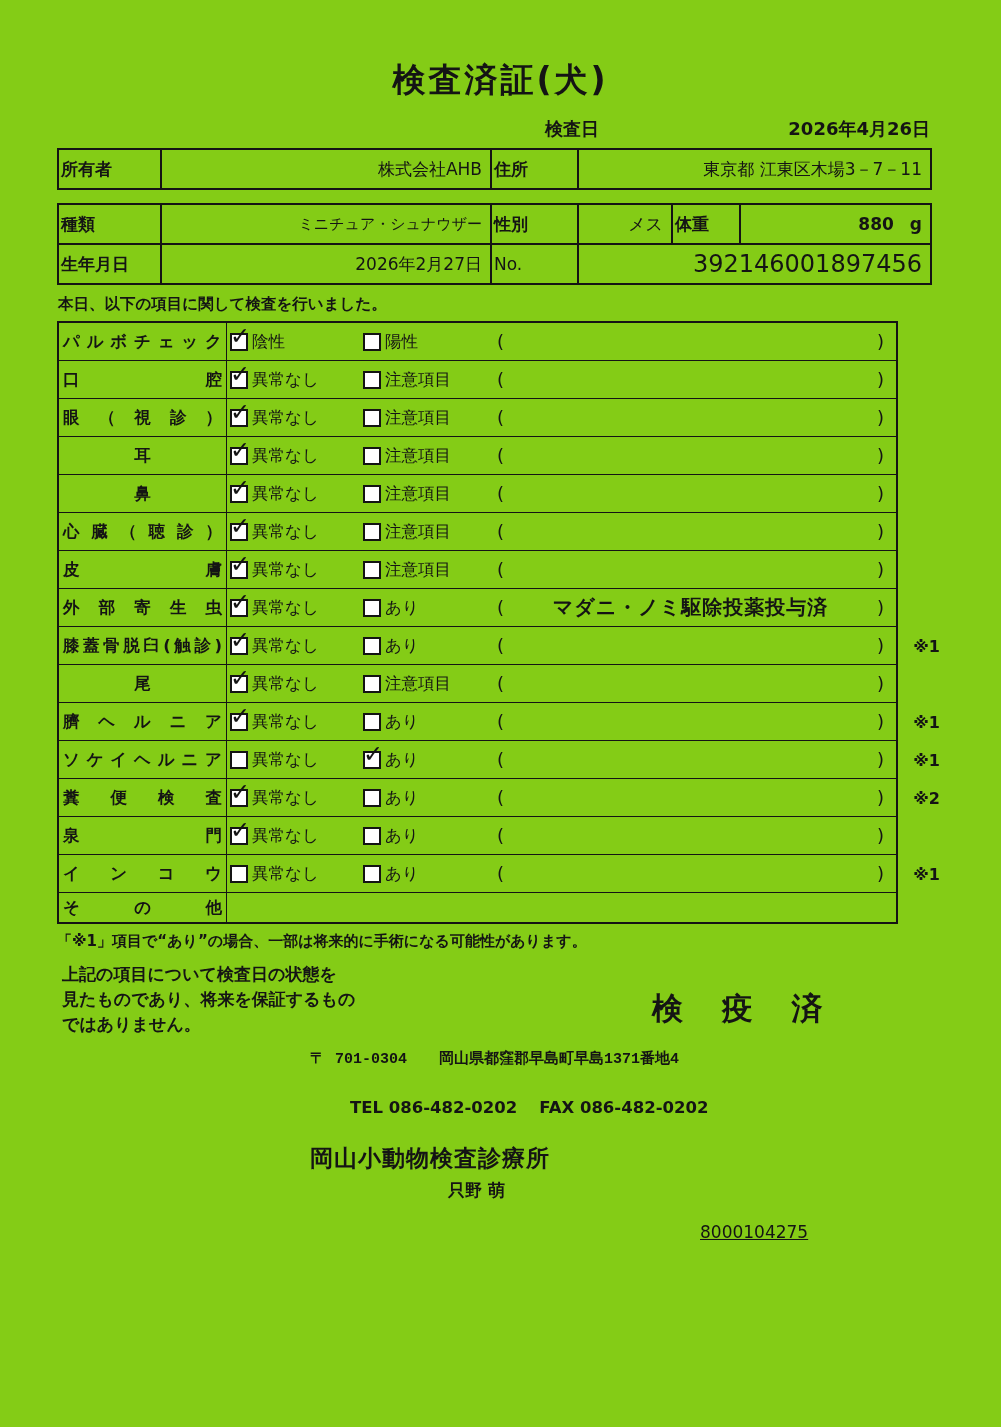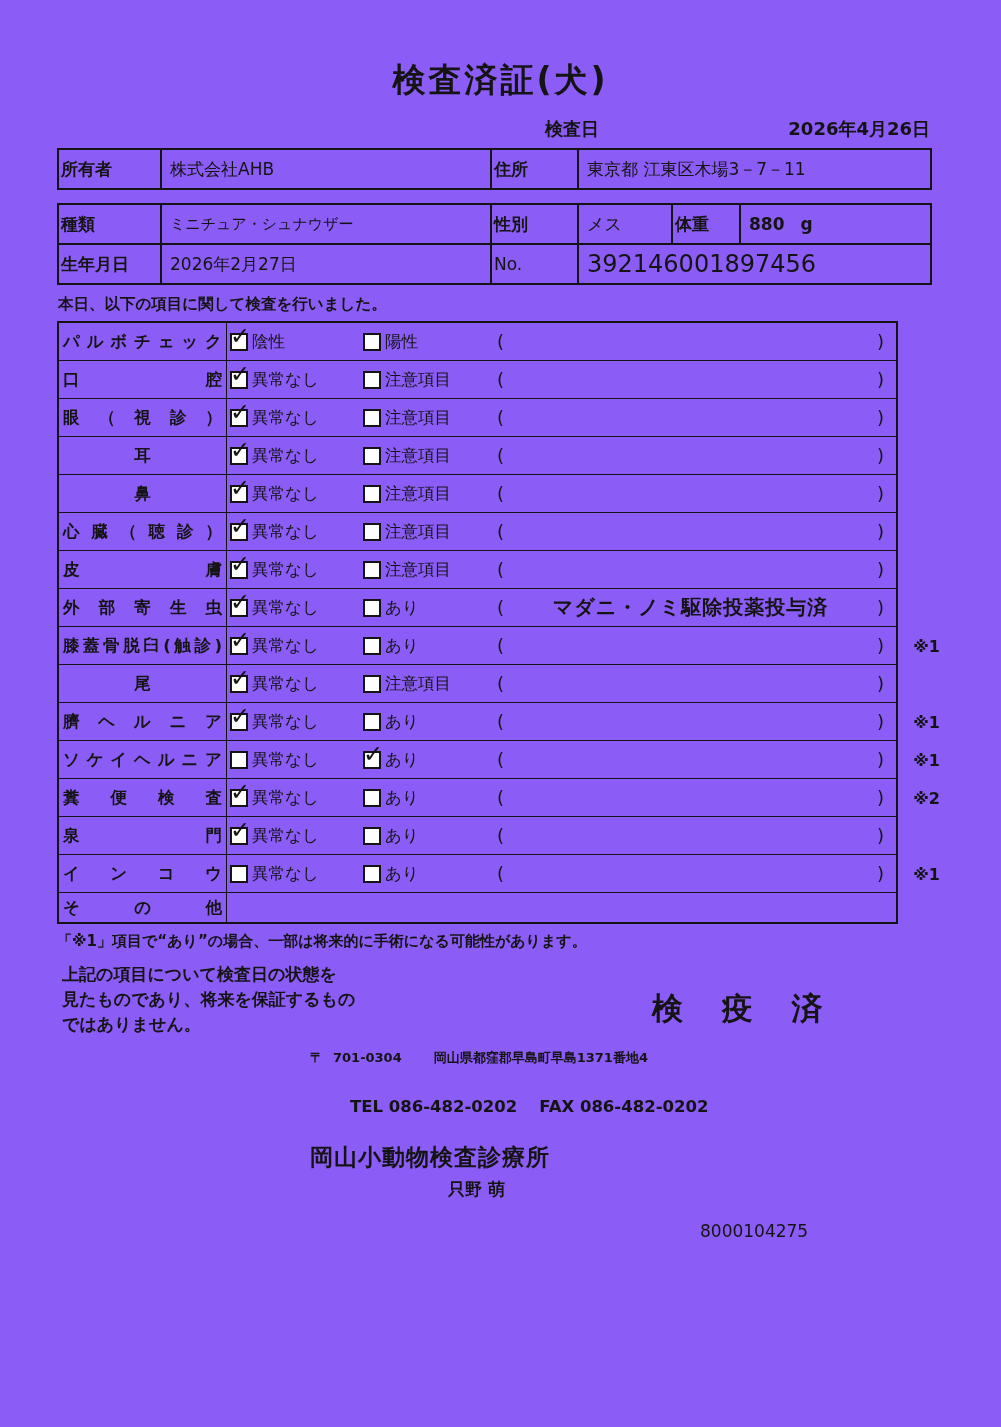--- a/index.html
+++ b/index.html
@@ -1,20 +1,20 @@
 <!DOCTYPE html>
 <html lang="ja"><head>
 <meta charset="utf-8">
 <style>
   html,body{margin:0;padding:0;background:#e8e8e8;}
   .page{
     position:relative;
     width:1001px;height:1427px;
     margin:0 auto;
-    background:#8b5cf6;
+    background:#84cc16;
     color:#141414;
     font-family:"DejaVu Sans","Liberation Sans",sans-serif;
     box-sizing:border-box;
     overflow:hidden;
   }
   
   .title{
     margin:0;padding-top:58px;
     text-align:center;
     font-size:33px;font-weight:bold;letter-spacing:3px;
@@ -32,21 +32,21 @@
     margin-left:57px;width:873px;
     table-layout:fixed;
     font-size:17px;
   }
   table.hdr td{
     border:2.4px solid #141414;
     height:38px;padding:0 8px;
     white-space:nowrap;overflow:hidden;
   }
   table.hdr td.lab{text-align:left;font-weight:bold;padding:0 2px;}
-  table.hdr td.val{text-align:left;}
+  table.hdr td.val{text-align:right;}
   table.hdr td.num{font-size:24px;}
   td.weight{text-align:right;padding-right:10px;font-weight:bold;}
   td.weight .unit{display:inline-block;margin-left:16px;}
   .tbl-gap{height:13px;}
   .breed{font-size:15px;}
   
   .intro{margin:9px 0 6px 58px;font-size:15.5px;font-weight:bold;}
   
   .exam{
     margin-left:57px;width:841px;
@@ -107,28 +107,28 @@
   .disclaimer{
     width:400px;flex:none;
     font-size:17px;font-weight:bold;line-height:25px;
   }
   .stamp{
     margin:26px 0 0 190px;
     font-size:31px;font-weight:bold;letter-spacing:14px;
     white-space:nowrap;
   }
   
-  .postal-line{margin:12px 0 6px 310px;font-size:13px;font-weight:bold;white-space:nowrap;}
+  .postal-line{margin:12px 0 6px 310px;font-size:15px;font-weight:bold;white-space:nowrap;font-family:Liberation Mono, monospace;}
   .postal-line .addr{margin-left:32px;}
   .postal-line .mark{margin-right:10px;}
   .tel-line{margin:30px 0 0 350px;font-size:16.5px;font-weight:bold;white-space:nowrap;}
   .tel-line .fax{margin-left:22px;}
   .clinic-name{margin:26px 0 0 310px;font-size:23px;font-weight:bold;letter-spacing:1px;}
   .vet-name{margin:5px 0 0 448px;font-size:17px;font-weight:bold;}
-  .serial{margin:20px 0 0 700px;font-size:17px;}
+  .serial{margin:20px 0 0 700px;font-size:17px;text-decoration:underline;}
 </style>
 </head>
 <body>
 
 <div class="page">
 
   <h1 class="title">検査済証(犬)</h1>
 
   <div class="date-row">
     <span class="d-label">検査日</span>

